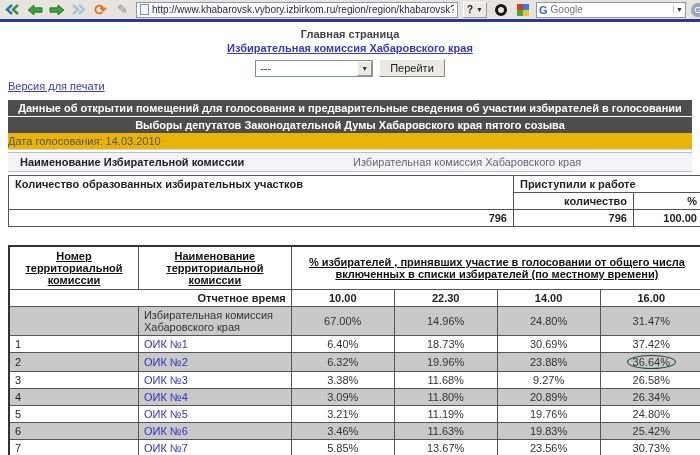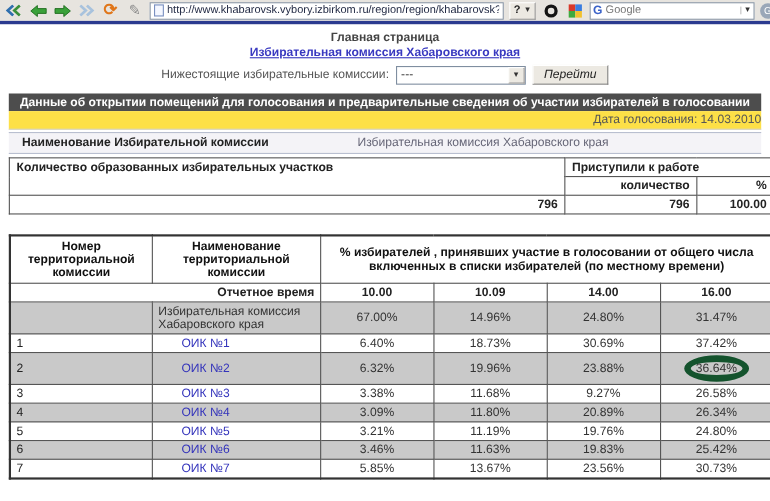--- a/index.html
+++ b/index.html
@@ -44,53 +44,53 @@
   .commission-link-row { margin-top:2px; }
   .form-row { margin-top:5px; display:flex; justify-content:center; align-items:center; gap:6px; color:#555; }
   .sel { width:118px; height:17px; background:#fff; border:1px solid #7f8ea0;
     display:inline-flex; align-items:center; justify-content:space-between;
     padding-left:4px; color:#333; cursor:pointer; }
   .sel .dd-btn { width:15px; height:15px; background:#ece9e2; border:1px solid #9a9a9a;
     border-top-color:#fff; border-left-color:#fff; font-size:7px; display:flex;
     align-items:center; justify-content:center; }
   .btn { height:18px; background:#ece9e2; border:1px solid #888;
     border-top-color:#fff; border-left-color:#fff; padding:1px 10px; font-size:11px;
-    font-family:"Liberation Sans",sans-serif; cursor:pointer; color:#222;font-style:italic; }
+    font-family:"Liberation Sans",sans-serif; cursor:pointer; color:#222; }
   .print-row { margin-top:3px; }
 
   
   .bar { background:#4d4d4d; color:#fff; font-weight:bold; text-align:center;
     padding:2px 4px; margin-top:1px; }
   .bar.first { margin-top:8px; }
-  .date-row { background:#fde047; border-bottom:1px solid #d5d5d5; color:#555;
-    text-align:right; padding:2px 0; }
+  .date-row { background:#eab308; border-bottom:1px solid #d5d5d5; color:#555;
+    text-align:left; padding:2px 0; }
   .cominfo { background:#f4f3f7; border-top:1px solid #b9bfd0; border-bottom:1px solid #b9bfd0;
     margin-top:2px; padding:3px 0 3px 12px; display:flex; }
-  .cominfo .lbl { font-weight:bold; color:#222; width:305px; }
+  .cominfo .lbl { font-weight:bold; color:#222; width:333px; }
   .cominfo .val { color:#667; }
 
   
   table { border-collapse:collapse; width:696px; margin-top:3px;border-radius:19px; }
   td, th { border:1px solid #555; font-size:11px; padding:2px 5px; }
   .ptable { border:1px solid #333; }
   .ptable .h { font-weight:bold; text-align:left; }
   .ptable .r { font-weight:bold; text-align:right; }
   .ptable td { padding:2px 6px; }
 
   .ttable { margin-top:18px; border:2px solid #333; }
-  .ttable th { font-weight:bold; text-align:center; vertical-align:middle; padding:3px 4px; color:#111; }
+  .ttable th { font-weight:bold; text-align:center; vertical-align:middle; padding:3px 4px; color:#111;text-decoration:underline; }
   .ttable .time-lbl { font-weight:bold; text-align:right; }
   .ttable .time { font-weight:bold; text-align:center; }
   .ttable .num { text-align:left; width:127px; color:#222; }
   .ttable .name { text-align:left; width:150px; }
   .ttable .val { text-align:center; width:101px; color:#333; }
   .ttable tr.gray td { background:#c9c9c9; }
-  .ttable a { color:#3333bb; text-decoration:none; cursor:pointer;margin-left:21px; }
+  .ttable a { color:#3333bb; text-decoration:none; cursor:pointer; }
   .circ { display:inline-block; border-radius:50%; padding:0 5px; line-height:12px; }
-  .circ.green { border:6px solid #14532d; }
+  .circ.green { border:1px solid #14532d; }
 </style>
 </head>
 <body>
 
 <div class="toolbar">
   <span class="tb-icon">
     <svg width="15" height="11" viewBox="0 0 15 11">
         <path d="M7 1 L2 5.5 L7 10" fill="none" stroke="#2f6fae" stroke-width="2.4"></path>
         <path d="M13 1 L8 5.5 L13 10" fill="none" stroke="#3a8f3a" stroke-width="2.4"></path>
       </svg>
@@ -139,29 +139,32 @@
   </span>
   <span class="go-part">G</span>
 </div>
 
 <div class="page">
   <div class="c mainpage-label">Главная страница</div>
   <div class="c commission-link-row">
     <a class="lnk">Избирательная комиссия Хабаровского края</a>
   </div>
   <div class="form-row">
-    <span>Нижестоящие избирательные комиссии:</span>
     <span class="sel">
       <span>---</span>
       <span class="dd-btn">▼</span>
     </span>
     <button class="btn">Перейти</button>
   </div>
+  <div class="print-row">
+    <a class="lnk">Версия для печати</a>
+  </div>
 
   <div class="bar first">Данные об открытии помещений для голосования и предварительные сведения об участии избирателей в голосовании</div>
+  <div class="bar">Выборы депутатов Законодательной Думы Хабаровского края пятого созыва</div>
   <div class="date-row">Дата голосования:  14.03.2010</div>
 
   <div class="cominfo">
     <span class="lbl">Наименование Избирательной комиссии</span>
     <span class="val">Избирательная комиссия Хабаровского края</span>
   </div>
 
   <table class="ptable">
     <tbody>
         <tr>
@@ -183,21 +186,21 @@
   <table class="ttable">
     <thead>
       <tr>
         <th style="width:127px;">Номер территориальной комиссии</th>
         <th style="width:150px;">Наименование территориальной комиссии</th>
         <th colspan="4">% избирателей , принявших участие в голосовании от общего числа включенных в списки избирателей (по местному времени)</th>
       </tr>
       <tr>
         <td colspan="2" class="time-lbl">Отчетное время</td>
         <td class="time">10.00</td>
-        <td class="time">10.09</td>
+        <td class="time">22.30</td>
         <td class="time">14.00</td>
         <td class="time">16.00</td>
       </tr>
     </thead>
     <tbody>
       <tr class="gray">
         <td class="num"></td>
         <td class="name" style="color:#333;">Избирательная комиссия Хабаровского края</td>
         <td class="val">67.00%</td>
         <td class="val">14.96%</td>

